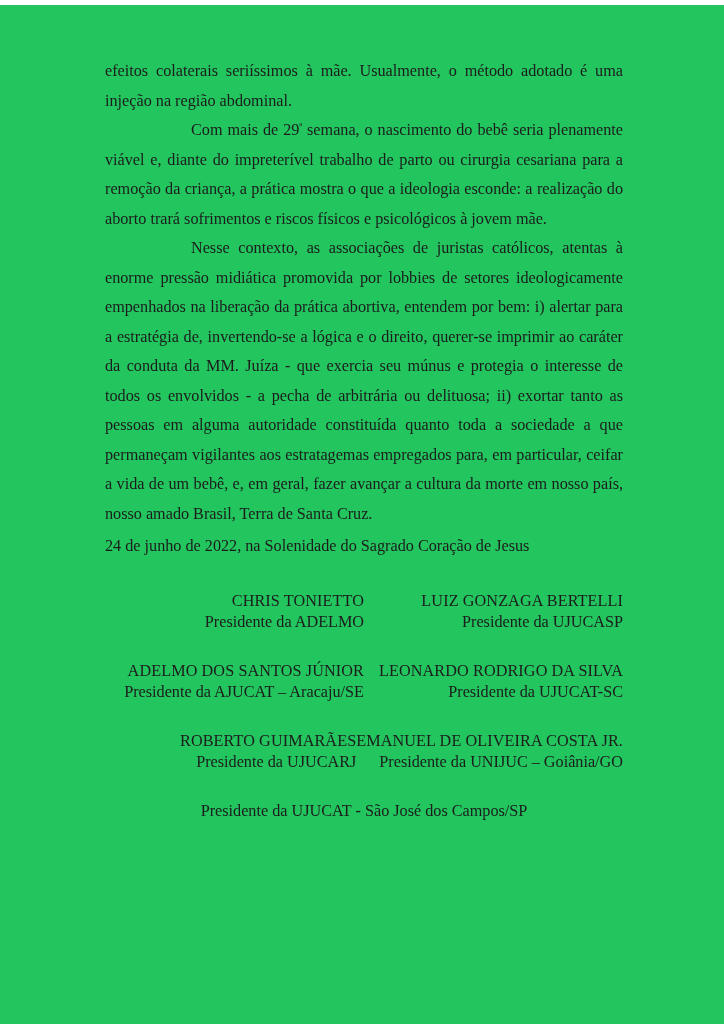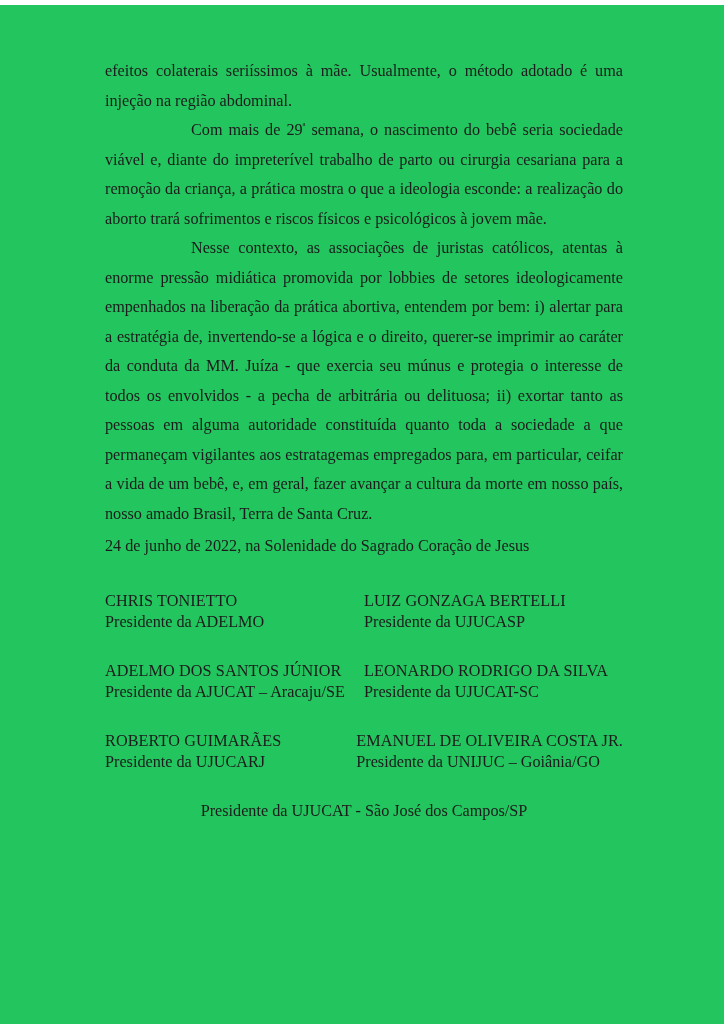--- a/index.html
+++ b/index.html
@@ -62,21 +62,21 @@
     top: 586px;
     width: 518px;
   }
   .sign-row {
     display: flex;
     width: 100%;
     margin-bottom: 28px;
   }
   .sign-cell {
     flex: 1 1 50%;
-    text-align: left;
+    text-align: right;
   }
   .sign-name {
     font-size: 16.2px;
     line-height: 21px;
     letter-spacing: 0.1px;
     color: #1c1c1c;
     white-space: nowrap;
   }
   .sign-role {
     font-size: 16.2px;
@@ -92,21 +92,21 @@
 </style>
 </head>
 <body>
 
 <div class="page">
 
   <div class="body-block">
 
     <p class="para">efeitos colaterais seriíssimos à mãe. Usualmente, o método adotado é uma injeção na região abdominal.</p>
 
-    <p class="para indent"><span>Com mais de 29</span><span class="ord">ª</span><span> semana, o nascimento do bebê seria sociedade viável e, diante do impreterível trabalho de parto ou cirurgia cesariana para a remoção da criança, a prática mostra o que a ideologia esconde: a realização do aborto trará sofrimentos e riscos físicos e psicológicos à jovem mãe.</span></p>
+    <p class="para indent"><span>Com mais de 29</span><span class="ord">ª</span><span> semana, o nascimento do bebê seria plenamente viável e, diante do impreterível trabalho de parto ou cirurgia cesariana para a remoção da criança, a prática mostra o que a ideologia esconde: a realização do aborto trará sofrimentos e riscos físicos e psicológicos à jovem mãe.</span></p>
 
 
     <p class="para indent">Nesse contexto, as associações de juristas católicos, atentas à enorme pressão midiática promovida por lobbies de setores ideologicamente empenhados na liberação da prática abortiva, entendem por bem: i) alertar para a estratégia de, invertendo-se a lógica e o direito, querer-se imprimir ao caráter da conduta da MM. Juíza - que exercia seu múnus e protegia o interesse de todos os envolvidos - a pecha de arbitrária ou delituosa; ii) exortar tanto as pessoas em alguma autoridade constituída quanto toda a sociedade a que permaneçam vigilantes aos estratagemas empregados para, em particular, ceifar a vida de um bebê, e, em geral, fazer avançar a cultura da morte em nosso país, nosso amado Brasil, Terra de Santa Cruz.</p>
 
   </div>
 
   <div class="date-line">24 de junho de 2022, na Solenidade do Sagrado Coração de Jesus</div>
 
   <div class="sign-grid">
 

